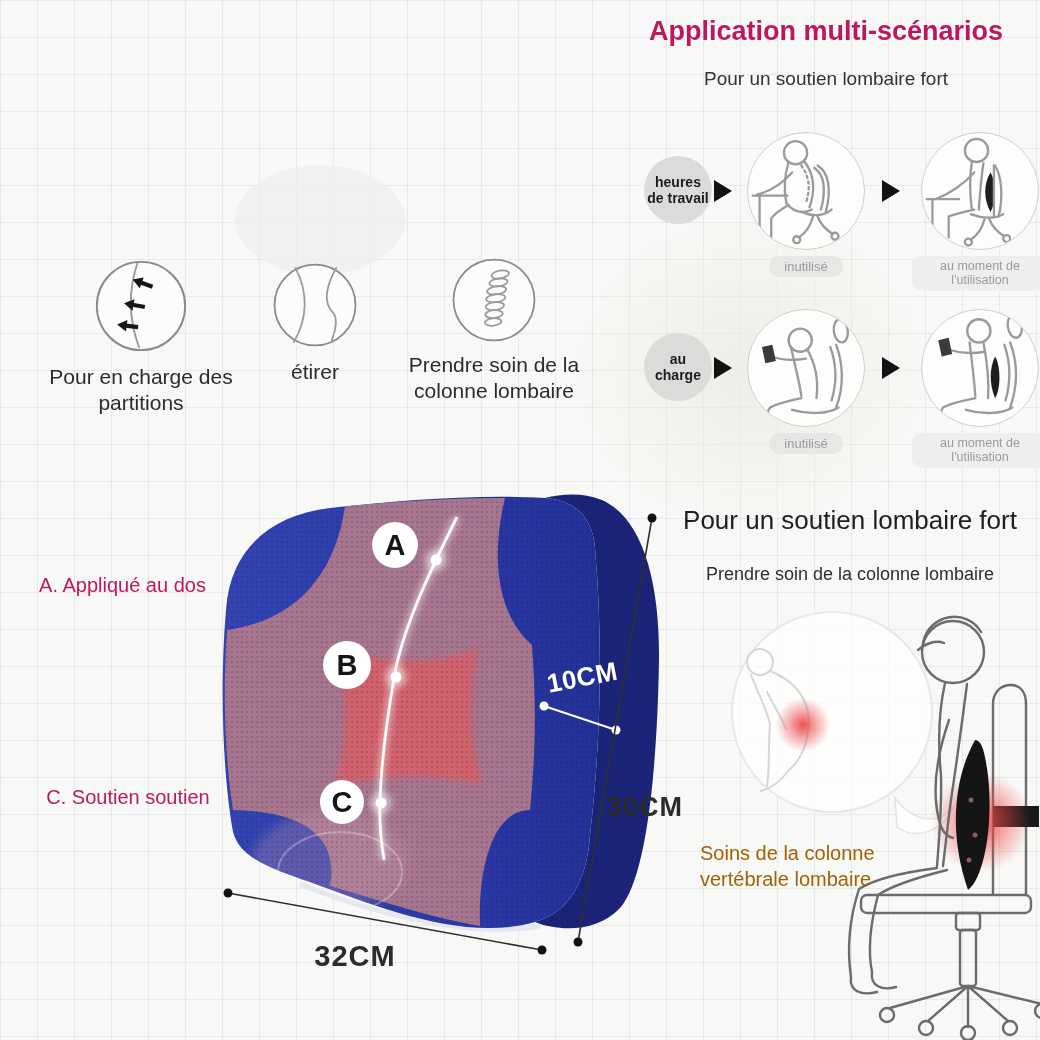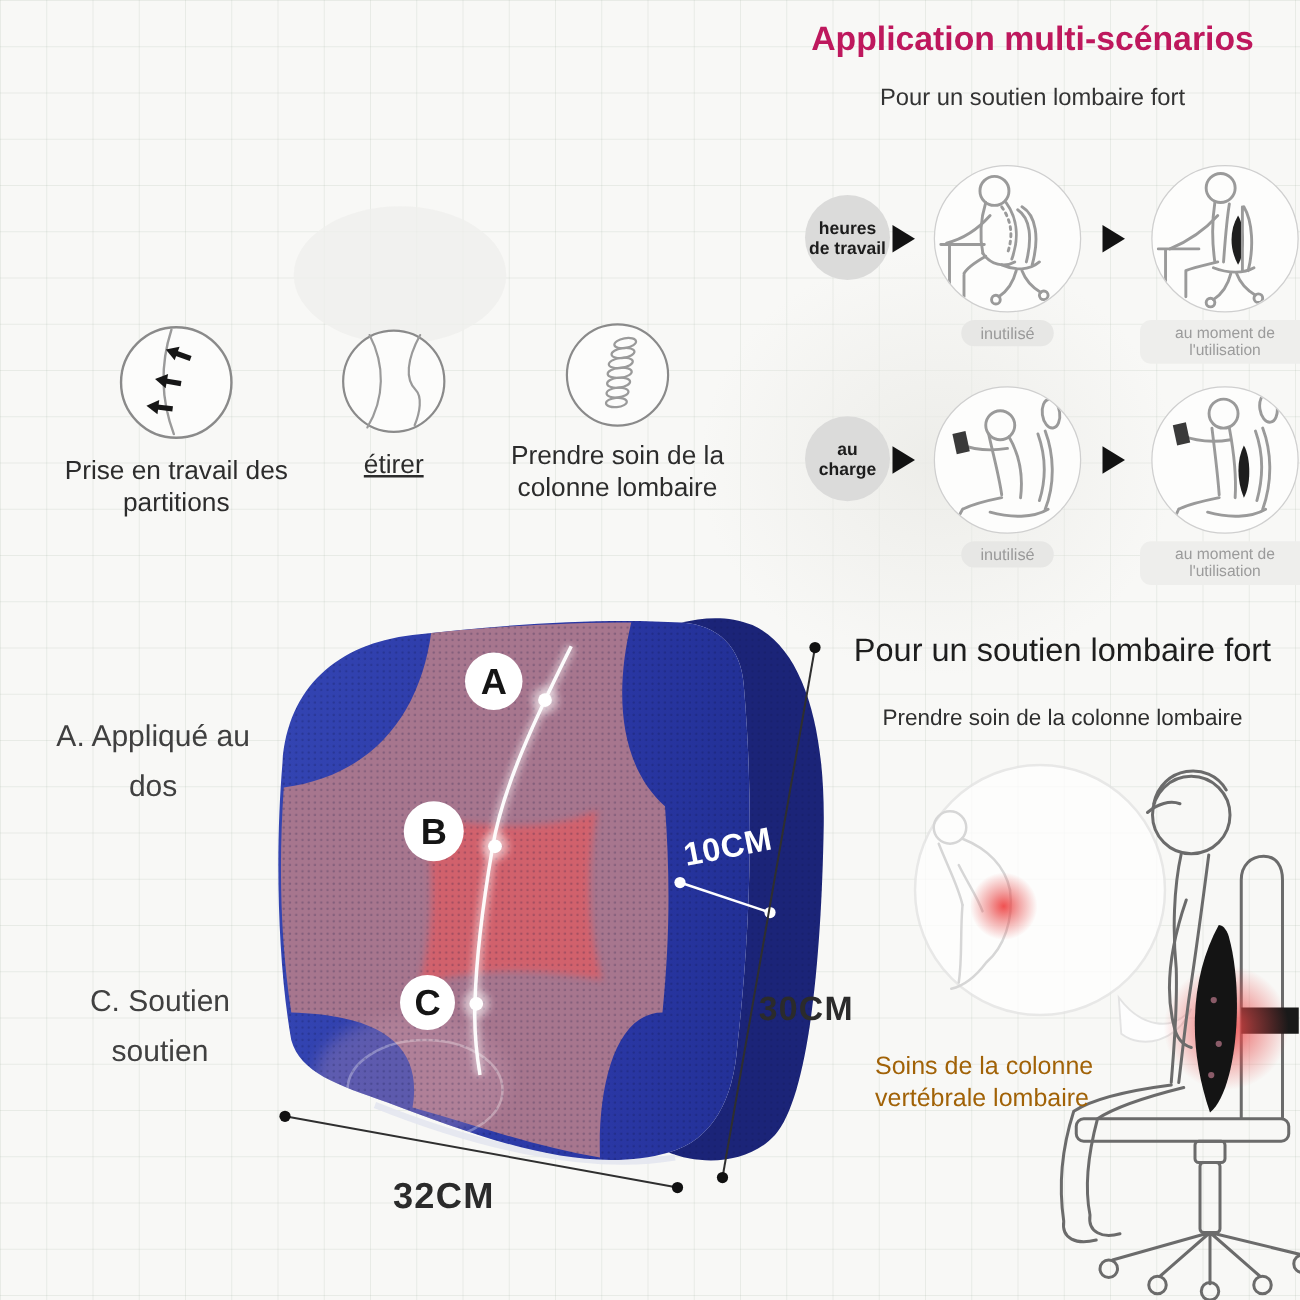--- a/index.html
+++ b/index.html
@@ -15,21 +15,21 @@
   .b2{left:235px;top:165px;width:170px;height:110px;background:#efefec;opacity:.75;}
 
   
   .adapt-title{left:25px;top:58px;width:560px;text-align:center;font-size:37px;font-weight:500;color:#262626;letter-spacing:.2px;}
   .feature{position:absolute;display:flex;flex-direction:column;align-items:center;}
   .f1{left:36px;top:258px;width:210px;}
   .f2{left:225px;top:261px;width:180px;}
   .f3{left:404px;top:256px;width:180px;}
   .fc1{width:96px;height:96px;} .fc2{width:88px;height:88px;}
   .feature-caption{margin-top:10px;font-size:21px;line-height:26px;text-align:center;color:#2c2c2c;font-weight:500;}
-  .f2 .feature-caption{text-decoration:underline;}
+  .f2 .feature-caption{}
   .f3 .feature-caption{margin-top:8px;}
 
   
   .scen-title{left:614px;top:16px;width:424px;text-align:center;font-size:27px;font-weight:700;color:#be185d;}
   .scen-sub{left:620px;top:68px;width:412px;text-align:center;font-size:19px;color:#333;font-weight:500;}
   .scene-row{position:absolute;left:644px;width:396px;display:flex;align-items:flex-start;}
   .row1{top:118px;} .row2{top:295px;}
   .scene-tag{flex:0 0 auto;width:68px;height:68px;margin-top:38px;border-radius:50%;background:#dbdbda;
     display:flex;align-items:center;justify-content:center;text-align:center;
     font-size:14px;font-weight:bold;color:#1c1c1c;line-height:1.15;padding:2px;box-sizing:border-box;}
@@ -37,21 +37,21 @@
     border-top:11px solid transparent;border-bottom:11px solid transparent;border-left:18px solid #121212;}
   .scene-arrow.a2{margin-left:6px;margin-right:8px;}
   .scene-item{display:flex;flex-direction:column;align-items:center;margin-top:14px;margin-left:2px;}
   .scene-circle{width:116px;height:116px;border-radius:50%;border:1.5px solid #cfcfcf;background:#fdfdfc;overflow:hidden;}
   .scene-circle svg{width:100%;height:100%;display:block;}
   .scene-caption{margin-top:6px;width:140px;text-align:center;}
   .pill{display:inline-block;background:#e7e7e5;color:#9a9a9a;font-size:13px;padding:3px 15px;border-radius:11px;}
   .pill2{display:inline-block;background:#eeeeec;color:#9b9b9b;font-size:12.5px;line-height:1.15;padding:3px 8px;border-radius:9px;max-width:120px;}
 
   
-  .callout{position:absolute;text-align:center;font-size:24px;line-height:40px;color:#404040;font-weight:500;}
+  .callout{position:absolute;text-align:center;font-size:20px;line-height:30px;color:#be185d;font-weight:500;}
   .co-a{left:25px;top:570px;width:195px;}
   .co-b{left:0px;top:664px;width:235px;}
   .co-c{left:38px;top:782px;width:180px;}
   .product-svg{left:0;top:480px;}
   svg text{font-family:"Liberation Sans",sans-serif;}
 
   
   .sup-title{left:660px;top:505px;width:380px;text-align:center;font-size:26px;font-weight:500;color:#1e1e1e;}
   .sup-sub{left:680px;top:564px;width:340px;text-align:center;font-size:18px;color:#2e2e2e;font-weight:500;}
   .sup-caption{left:700px;top:840px;width:205px;font-size:20px;line-height:26px;color:#a16207;font-weight:500;}
@@ -80,21 +80,21 @@
         <g transform="translate(54,51) rotate(-170)">
             <rect x="0" y="-2.2" width="13" height="4.4"></rect>
             <polygon points="12,-6 12,6 22,0"></polygon>
           </g>
         <g transform="translate(47,72) rotate(187)">
             <rect x="0" y="-2.2" width="13" height="4.4"></rect>
             <polygon points="12,-6 12,6 22,0"></polygon>
           </g>
       </g>
     </svg>
-    <div class="feature-caption">Prise en travail des partitions</div>
+    <div class="feature-caption">Pour en charge des partitions</div>
   </div>
 
   <div class="feature f2">
     <svg class="fc2" viewBox="0 0 100 100">
       <circle cx="50" cy="50" r="46" fill="#fcfcfb" stroke="#8a8a8a" stroke-width="2"></circle>
       <path d="M28,8 C42,35 42,65 26,92" class="ill" stroke="#888"></path>
       <path d="M74,8 C62,30 60,48 70,58 C76,64 74,78 69,90" class="ill" stroke="#888"></path>
     </svg>
     <div class="feature-caption">étirer</div>
   </div>

